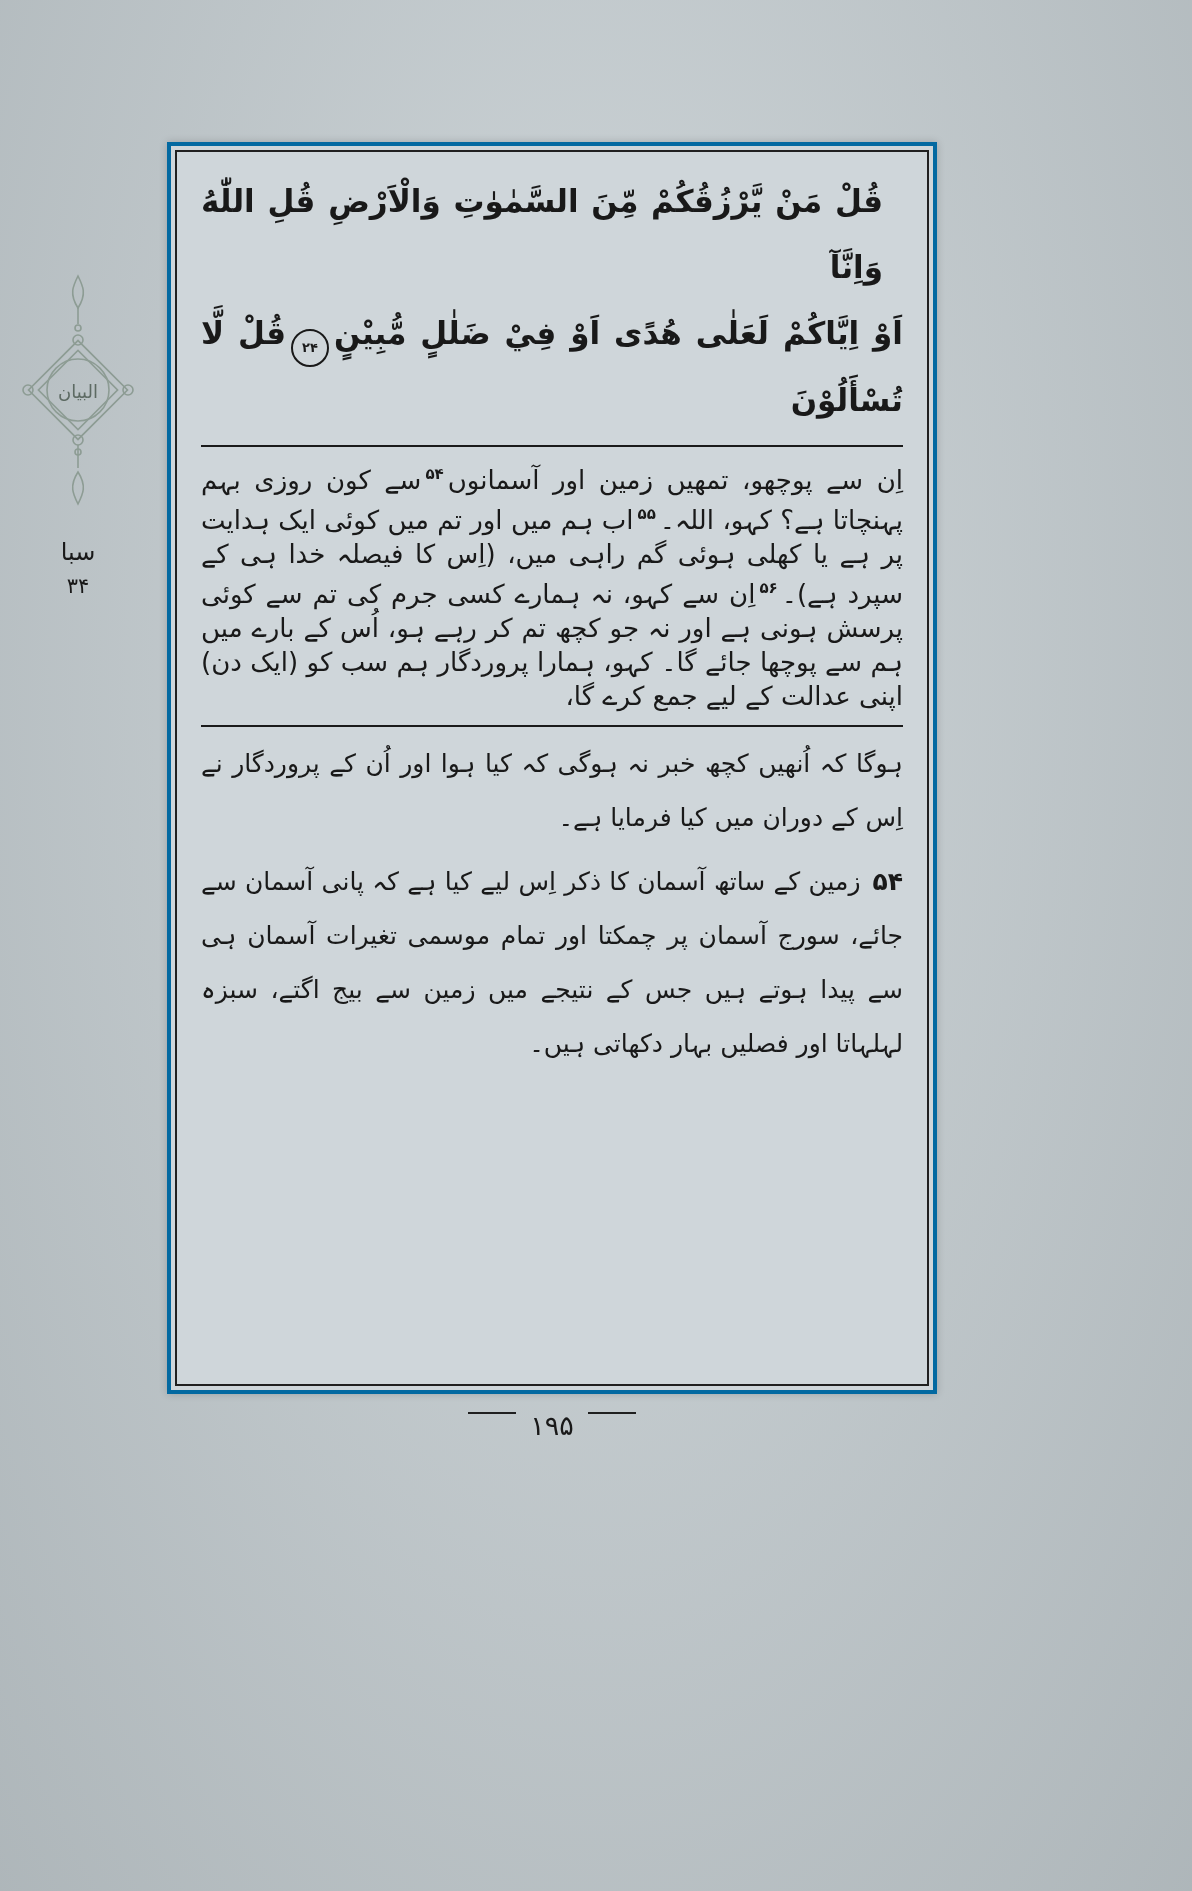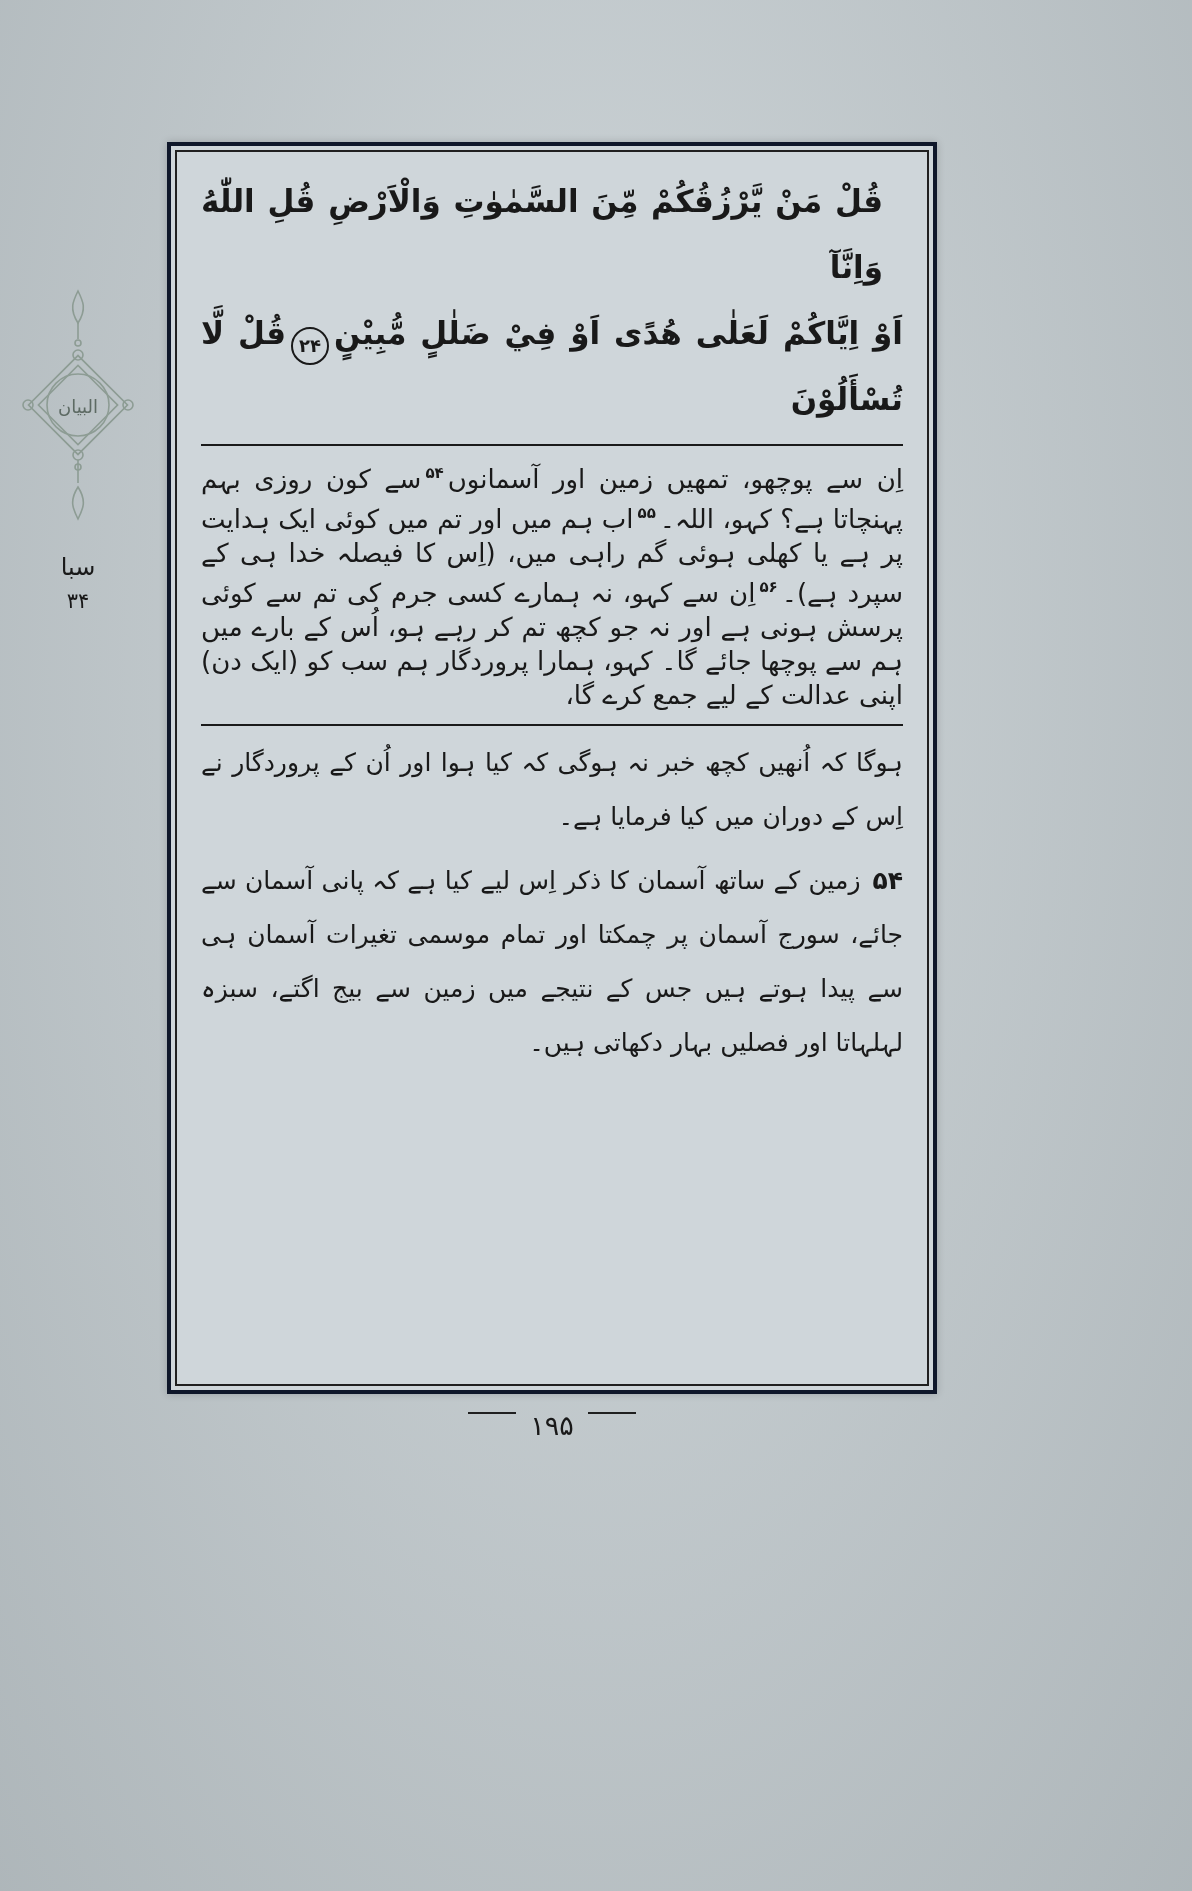--- a/index.html
+++ b/index.html
@@ -12,21 +12,21 @@
       #c2cbcf;
     font-family: "DejaVu Sans", sans-serif;
     color: #191919;
     overflow: hidden;
   }
 
   
   .frame {
     position: absolute; left: 167px; top: 142px;
     width: 770px; height: 1252px;
-    border: 4px solid #0f172a;
+    border: 4px solid #0369a1;
     padding: 4px;
     background: #cfd6da;
     box-shadow: 0 0 8px rgba(0,0,0,0.18);
   }
   .frame-inner {
     width: 100%; height: 100%;
     border: 2px solid #202020;
     padding: 12px 24px 0 24px;
     direction: rtl;
     overflow: hidden;
@@ -39,21 +39,21 @@
     line-height: 66px;
     text-align: justify; text-align-last: justify;
     letter-spacing: 0.5px;
   }
   .quran-line.first { padding-right: 20px; }
   .aya-num {
     display: inline-block;
     width: 38px; height: 38px; line-height: 34px;
     border: 2.5px solid #191919; border-radius: 50%;
     text-align: center; text-align-last: center;
-    font-size: 18px; font-weight: bold;
+    font-size: 13px; font-weight: bold;
     vertical-align: -8px; margin: 0 5px;
   }
 
   .rule {
     border: none; border-top: 2.5px solid #1a1a1a;
     margin: 12px 0 10px 0;
   }
 
   
   .translation {
@@ -66,21 +66,21 @@
   }
 
   
   .notes { font-size: 25px; line-height: 54px; text-align: justify; }
   .note-cont { margin-bottom: 4px; }
   .note-item { margin-top: 10px; }
   .note-marker { font-weight: bold; margin-left: 12px; }
 
   
   .margin-col {
-    position: absolute; left: 16px; top: 287px;
+    position: absolute; left: 16px; top: 272px;
     width: 124px; text-align: center;
   }
   .surah-name { font-size: 24px; margin-top: 26px; direction: rtl; }
   .surah-num  { font-size: 21px; margin-top: 8px; direction: rtl; }
 
   
   .footer {
     position: absolute; top: 1412px; left: 167px; width: 770px;
     display: flex; align-items: flex-start; justify-content: center; gap: 14px;
     direction: rtl;

